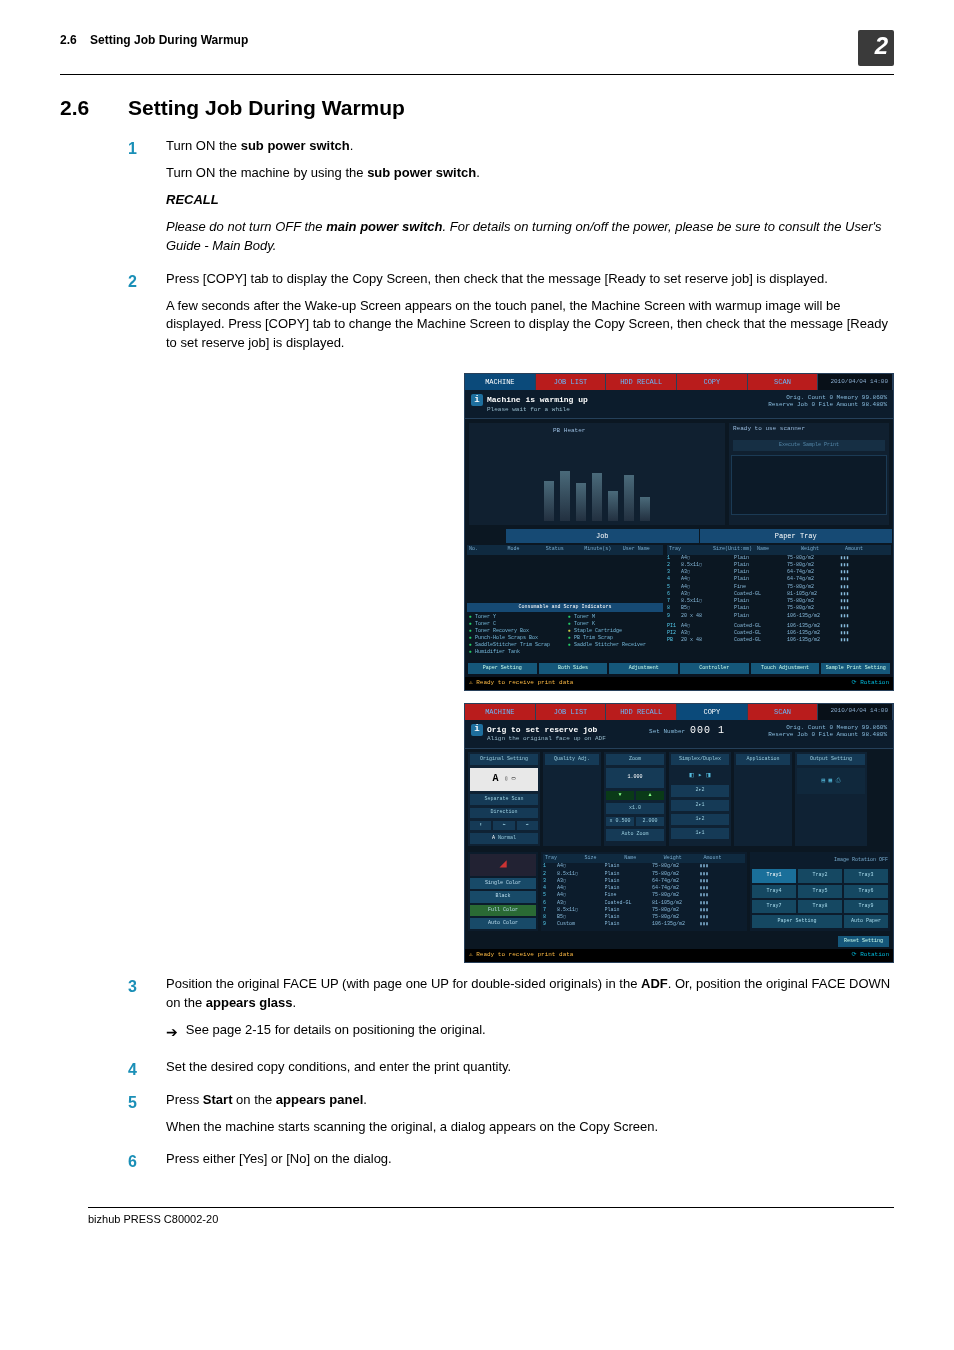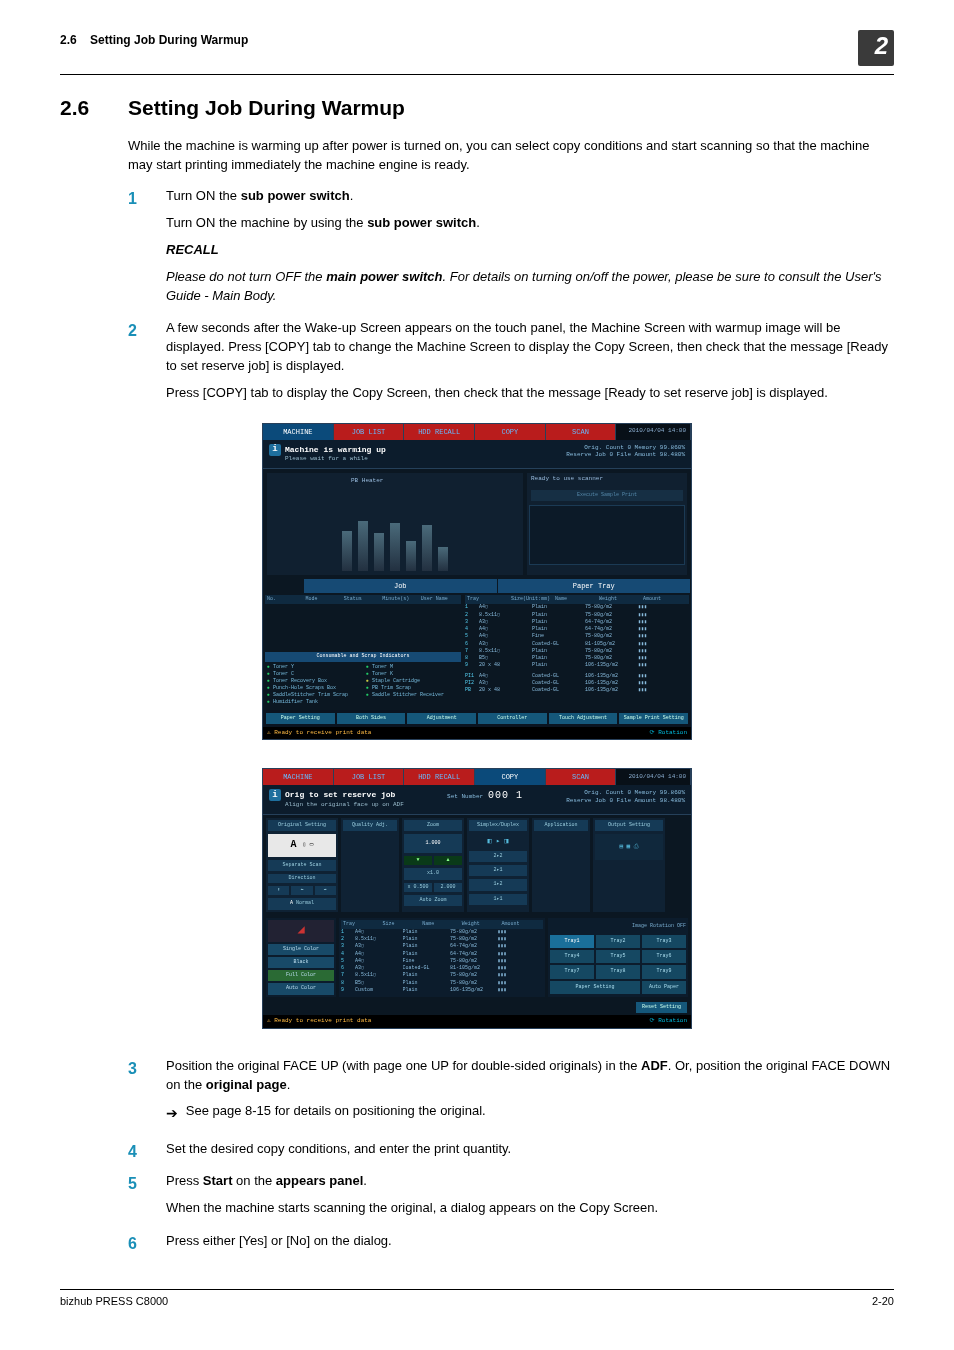--- a/index.html
+++ b/index.html
@@ -94,22 +94,22 @@
     margin: 6px 0 10px 0;
   }
   .arrow {
     font-size: 14px;
     padding-top: 1px;
   }
 
   
   .screen-wrap {
     display: flex;
-    justify-content: center;
-    margin: 12px 0 28px 0;
+    justify-content: flex-end;
+    margin: 12px 0 12px 0;
   }
   .screen {
     width: 430px;
     background: #0b1722;
     border: 1px solid #28405a;
     font-family: "Courier New", monospace;
     font-size: 8px;
     color: #cde;
   }
   .screen .tabs {
@@ -241,68 +241,68 @@
   .screen2 .color-swatch { height:22px; background:#223; display:flex;align-items:center;justify-content:center; }
   .screen2 .cbtn { background:#184a68; color:#bde; font-size:5px; text-align:center; padding:2px; }
   .screen2 .paper-area { flex:1; background:#0c1c2c; padding:2px; }
   .screen2 .tray-btns { width:140px; background:#0c1c2c; padding:2px; display:grid; grid-template-columns:repeat(3,1fr); gap:2px; align-content:start; }
   .screen2 .tbtn { background:#154862; color:#ade; font-size:5px; text-align:center; padding:3px 0; }
   .screen2 .tbtn.on { background:#1a6f9a; color:#fff; }
   .screen2 .bottom-right { display:flex; justify-content:flex-end; padding:2px 4px; }
   .screen2 .reset-chip { background:#15577a; color:#cfe; font-size:5px; padding:2px 6px; }
 
   .footer {
-    display:flex; justify-content:space-between;
+    display:flex; 
     border-top: 1px solid #000;
     margin-top: 30px;
     padding-top: 4px;
     font-size: 11px;
+    margin-left: 28px;
   }
 </style>
 </head>
 <body>
 
 <div class="page">
   <div class="header-row">
     <div class="header-title">
       <span>2.6</span>&nbsp;&nbsp;&nbsp;&nbsp;<span>Setting Job During Warmup</span>
     </div>
     <div class="chapter-badge">2</div>
   </div>
   <div class="top-divider"></div>
 
   <div class="section-row">
     <div class="section-num">2.6</div>
     <div class="section-title">Setting Job During Warmup</div>
   </div>
 
   <div class="content">
-    <p class="para">While the machine is warming up after power is turned on, you can select copy conditions and start scanning so that the machine may start printing immediately the machine engine is ready.</p>
 
     <div class="step-row">
       <div class="step-num">1</div>
       <div class="step-body">
         <p>
           <span>Turn ON the </span><span class="bold">sub power switch</span><span>.</span>
         </p>
         <p>
           <span>Turn ON the machine by using the </span><span class="bold">sub power switch</span><span>.</span>
         </p>
         <p class="notice">RECALL</p>
         <p class="notice-text">
           <span>Please do not turn OFF the </span><span class="bold ital">main power switch</span><span>. For details on turning on/off the power, please be sure to consult the User's Guide - Main Body.</span>
         </p>
       </div>
     </div>
 
     <div class="step-row">
       <div class="step-num">2</div>
       <div class="step-body">
+        <p>Press [COPY] tab to display the Copy Screen, then check that the message [Ready to set reserve job] is displayed.</p>
         <p>A few seconds after the Wake-up Screen appears on the touch panel, the Machine Screen with warmup image will be displayed. Press [COPY] tab to change the Machine Screen to display the Copy Screen, then check that the message [Ready to set reserve job] is displayed.</p>
-        <p>Press [COPY] tab to display the Copy Screen, then check that the message [Ready to set reserve job] is displayed.</p>
       </div>
     </div>
   </div>
 
   <div class="screen-wrap">
     <div class="screen">
       <div class="tabs">
         <div class="tab active">MACHINE</div>
         <div class="tab">JOB LIST</div>
         <div class="tab">HDD RECALL</div>
@@ -674,25 +674,25 @@
       </div>
     </div>
   </div>
 
   <div class="content">
 
     <div class="step-row">
       <div class="step-num">3</div>
       <div class="step-body">
         <p>
-          <span>Position the original FACE UP (with page one UP for double-sided originals) in the </span><span class="bold">ADF</span><span>. Or, position the original FACE DOWN on the </span><span class="bold">original page</span><span>.</span>
+          <span>Position the original FACE UP (with page one UP for double-sided originals) in the </span><span class="bold">ADF</span><span>. Or, position the original FACE DOWN on the </span><span class="bold">appears glass</span><span>.</span>
         </p>
         <div class="bullet-row">
           <span class="arrow">➔</span>
-          <span>See page 8-15 for details on positioning the original.</span>
+          <span>See page 2-15 for details on positioning the original.</span>
         </div>
       </div>
     </div>
 
     <div class="step-row">
       <div class="step-num">4</div>
       <div class="step-body">
         <p>Set the desired copy conditions, and enter the print quantity.</p>
       </div>
     </div>

